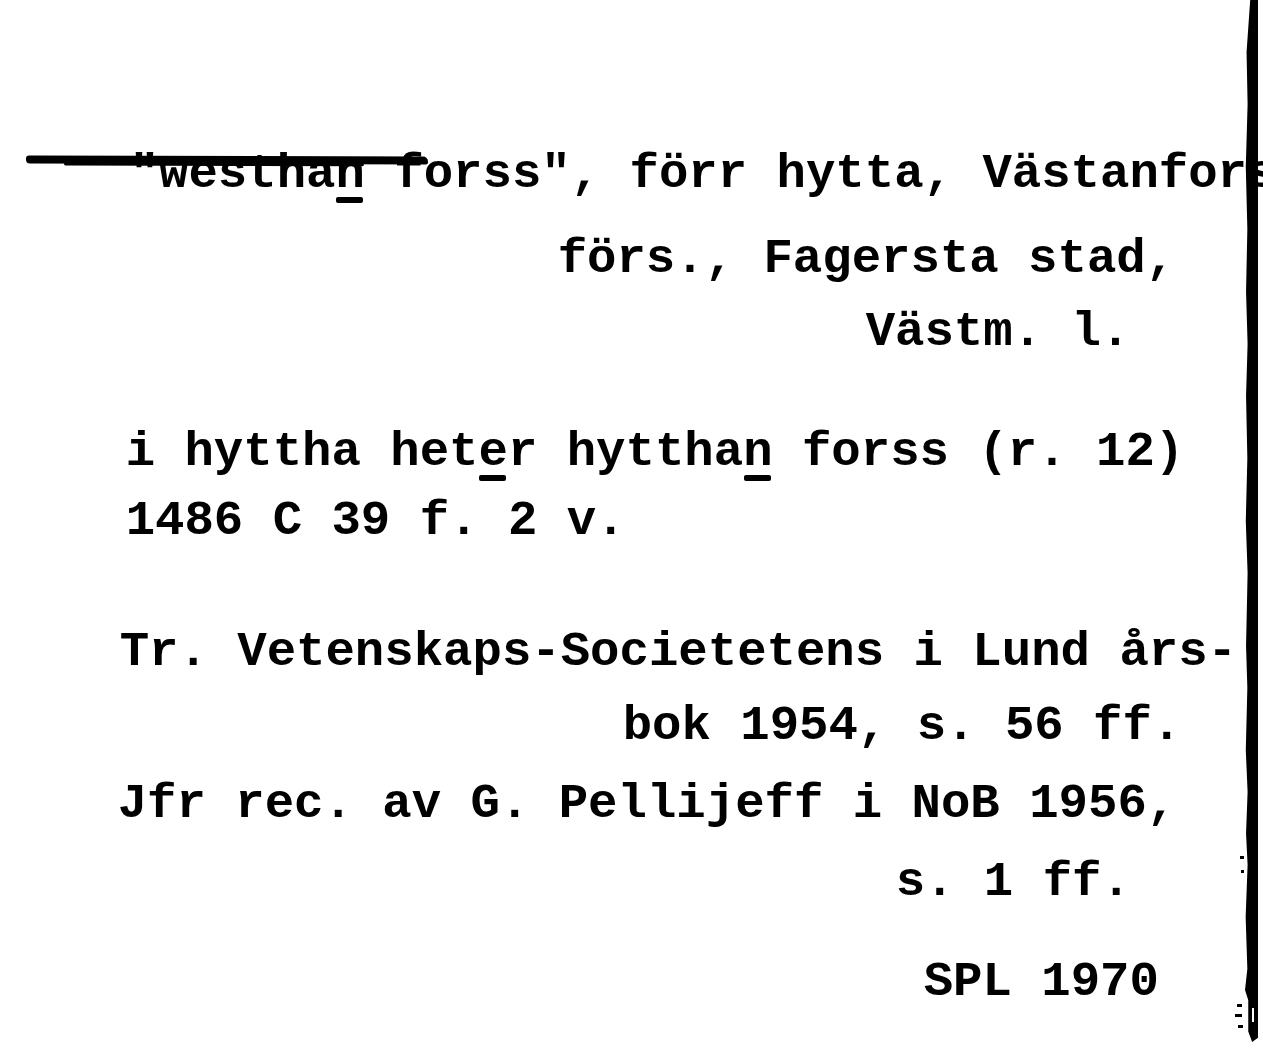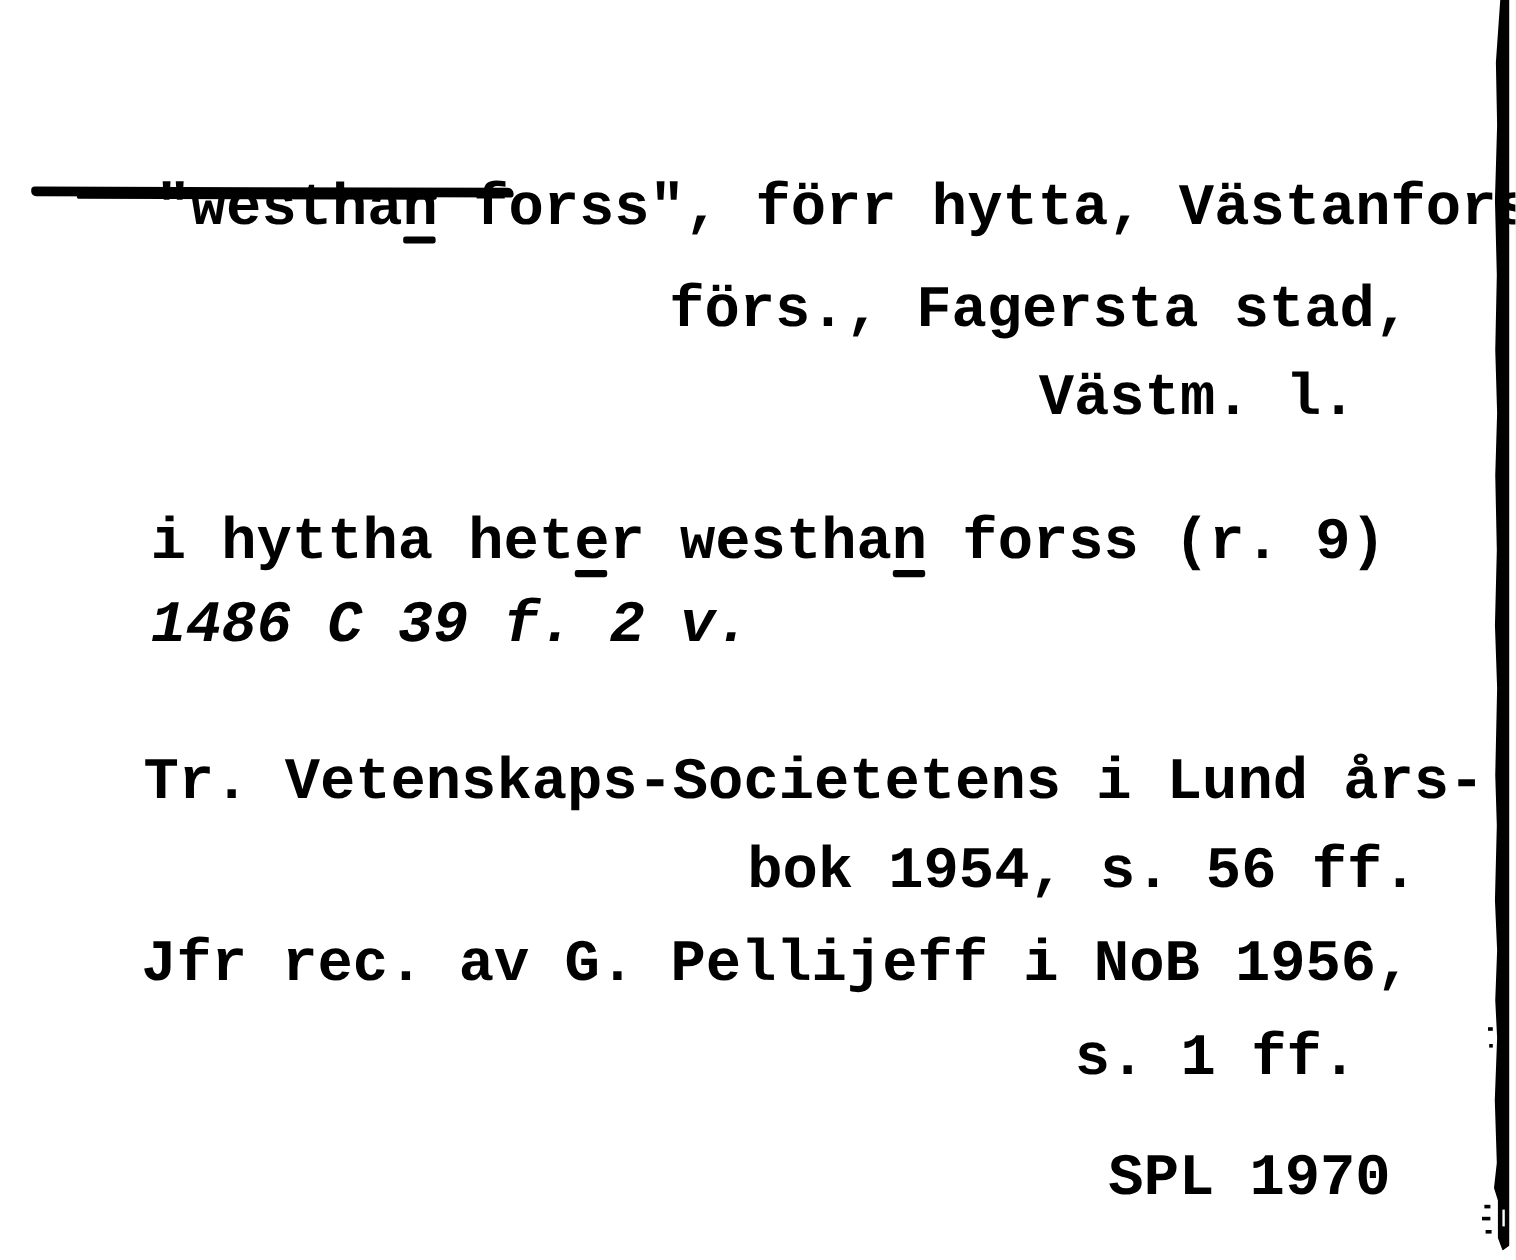--- a/index.html
+++ b/index.html
@@ -20,21 +20,21 @@
     line-height: 52px;
     color: #000000;
     white-space: pre;
     letter-spacing: 0;
   }
   
   .l1  { left: 12px;  top: 96px;  }
   .l2  { left: 440px; top: 181px; }
   .l3  { left: 748px; top: 254px; }
   .l4  { left: 8px;   top: 374px; }
-  .l5  { left: 8px;   top: 443px; font-style: italic; }
+  .l5  { left: 8px;   top: 443px; }
   .l6  { left: 2px;   top: 574px; }
   .l7  { left: 505px; top: 648px; }
   .l8  { left: 0;   top: 726px; font-family: Liberation Mono, monospace; }
   .l9  { left: 778px; top: 804px; }
   .l10 { left: 806px; top: 904px; }
 
   
   .m { position: relative; }
   .m::after {
     content: "";
@@ -102,21 +102,21 @@
 
   <div class="tline l2">
     <span>förs., Fagersta stad,</span>
   </div>
 
   <div class="tline l3">
     <span>Västm. l.</span>
   </div>
 
   <div class="tline l4">
-    <span>i hyttha het</span><span class="m">e</span><span>r westha</span><span class="m">n</span><span> forss (r. 9)</span>
+    <span>i hyttha het</span><span class="m">e</span><span>r hyttha</span><span class="m">n</span><span> forss (r. 12)</span>
   </div>
 
   <div class="tline l5">
     <span>1486 C 39 f. 2 v.</span>
   </div>
 
   <div class="tline l6">
     <span>Tr. Vetenskaps-Societetens i Lund års-</span>
   </div>
 

